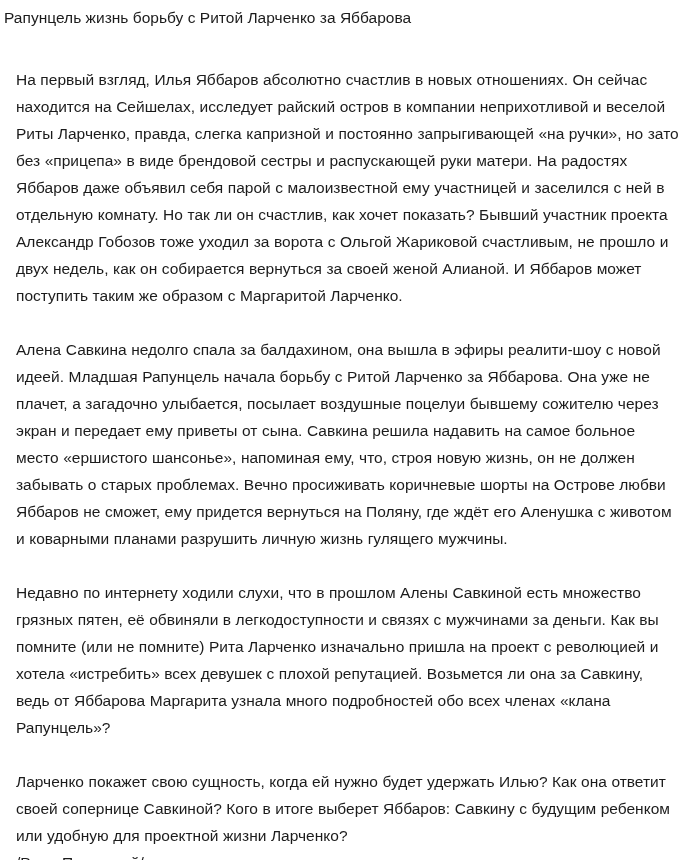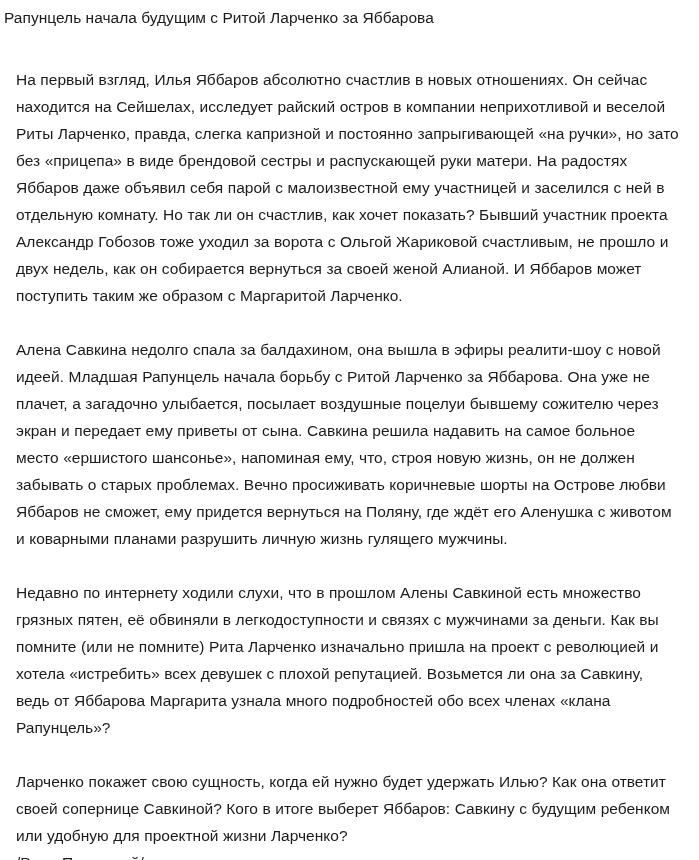--- a/index.html
+++ b/index.html
@@ -55,21 +55,21 @@
   }
   .signature-line {
     display: block;
   }
 </style>
 </head>
 <body style="background: rgb(255, 255, 255); color: rgb(27, 27, 27);">
 
 <div class="page" style="background: rgb(255, 255, 255);">
 
-  <h1 class="article-title">Рапунцель начала будущим с Ритой Ларченко за Яббарова</h1>
+  <h1 class="article-title">Рапунцель жизнь борьбу с Ритой Ларченко за Яббарова</h1>
 
   <div class="spacer-line"></div>
 
   <div class="article-body">
 
     <p class="para">На первый взгляд, Илья Яббаров абсолютно счастлив в новых отношениях. Он сейчас находится на Сейшелах, исследует райский остров в компании неприхотливой и веселой Риты Ларченко, правда, слегка капризной и постоянно запрыгивающей «на ручки», но зато без «прицепа» в виде брендовой сестры и распускающей руки матери. На радостях Яббаров даже объявил себя парой с малоизвестной ему участницей и заселился с ней в отдельную комнату. Но так ли он счастлив, как хочет показать? Бывший участник проекта Александр Гобозов тоже уходил за ворота с Ольгой Жариковой счастливым, не прошло и двух недель, как он собирается вернуться за своей женой Алианой. И Яббаров может поступить таким же образом с Маргаритой Ларченко.</p>
 
     <p class="para">Алена Савкина недолго спала за балдахином, она вышла в эфиры реалити-шоу с новой идеей. Младшая Рапунцель начала борьбу с Ритой Ларченко за Яббарова. Она уже не плачет, а загадочно улыбается, посылает воздушные поцелуи бывшему сожителю через экран и передает ему приветы от сына. Савкина решила надавить на самое больное место «ершистого шансонье», напоминая ему, что, строя новую жизнь, он не должен забывать о старых проблемах. Вечно просиживать коричневые шорты на Острове любви Яббаров не сможет, ему придется вернуться на Поляну, где ждёт его Аленушка с животом и коварными планами разрушить личную жизнь гулящего мужчины.</p>
 
     <p class="para">Недавно по интернету ходили слухи, что в прошлом Алены Савкиной есть множество грязных пятен, её обвиняли в легкодоступности и связях с мужчинами за деньги. Как вы помните (или не помните) Рита Ларченко изначально пришла на проект с революцией и хотела «истребить» всех девушек с плохой репутацией. Возьметcя ли она за Савкину, ведь от Яббарова Маргарита узнала много подробностей обо всех членах «клана Рапунцель»?</p>

